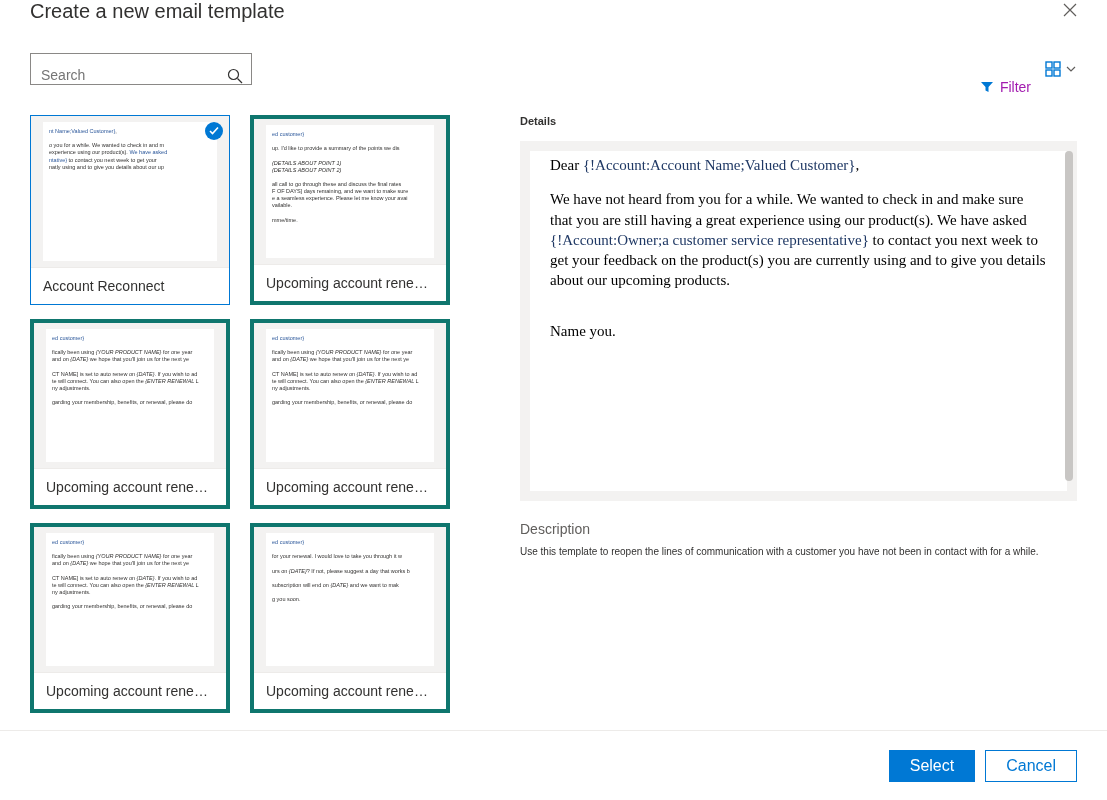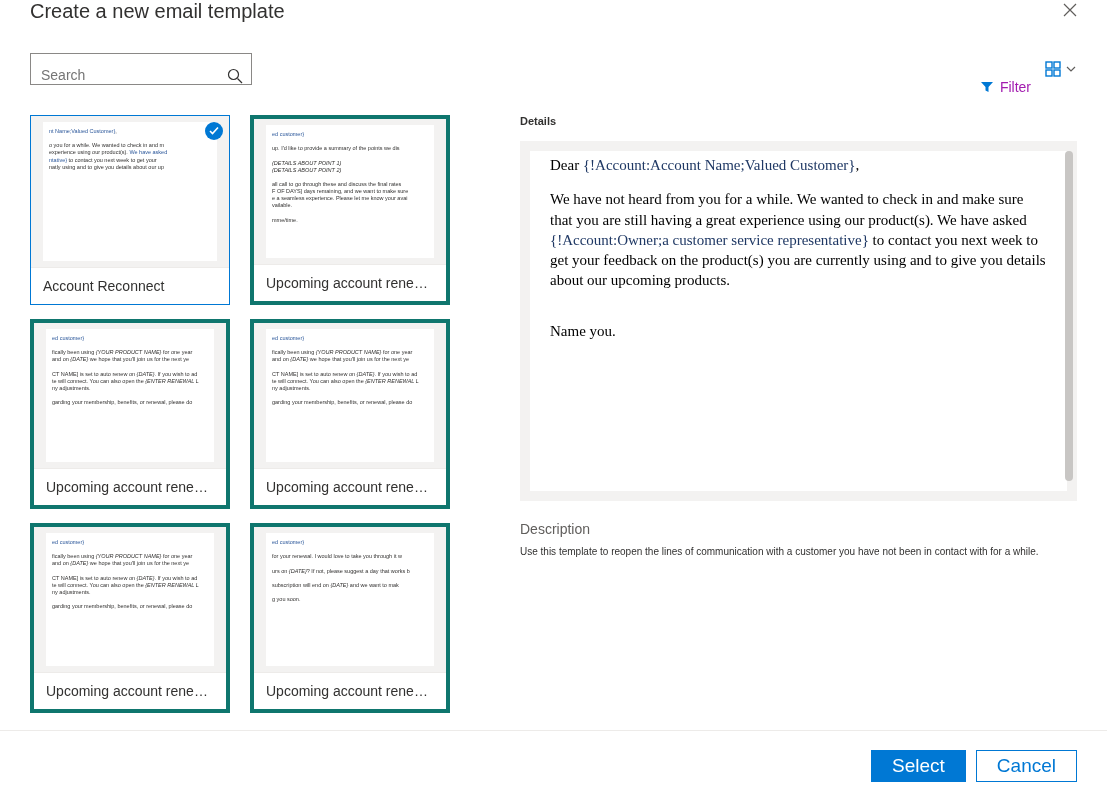--- a/index.html
+++ b/index.html
@@ -195,21 +195,21 @@
     display:flex;
     align-items:center;
     justify-content:flex-end;
     padding:0 30px;
     gap:10px;
     background:#fff;
   }
   .btn {
     height:32px;
     padding:0 20px;
-    font-size:19px;
+    font-size:16px;
     border:1px solid #8a8886;
     background:#fff;
     cursor:pointer;
   }
   .btn.primary {
     background:#0078d4;
     border-color:#0078d4;
     color:#fff;
   }
   .btn.secondary {

